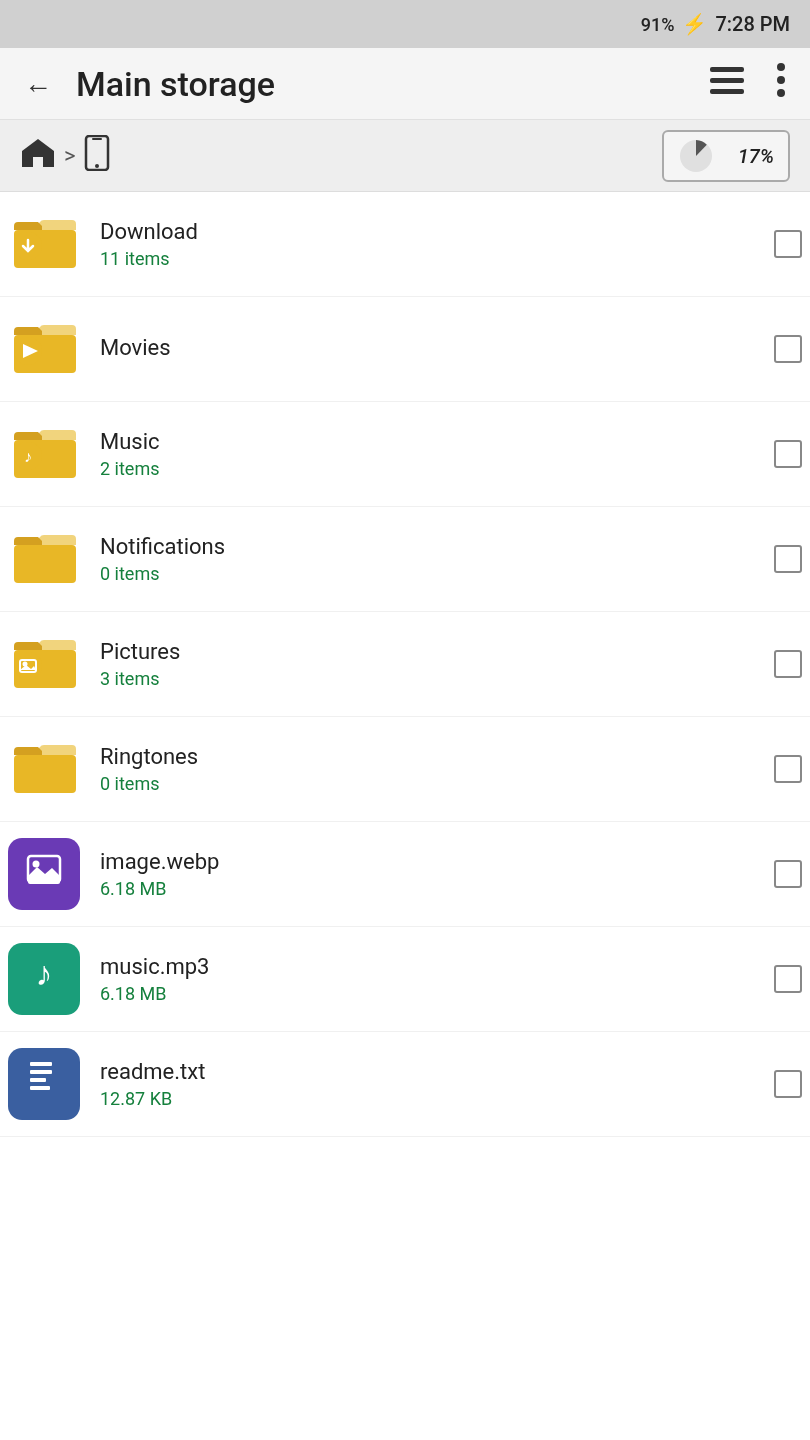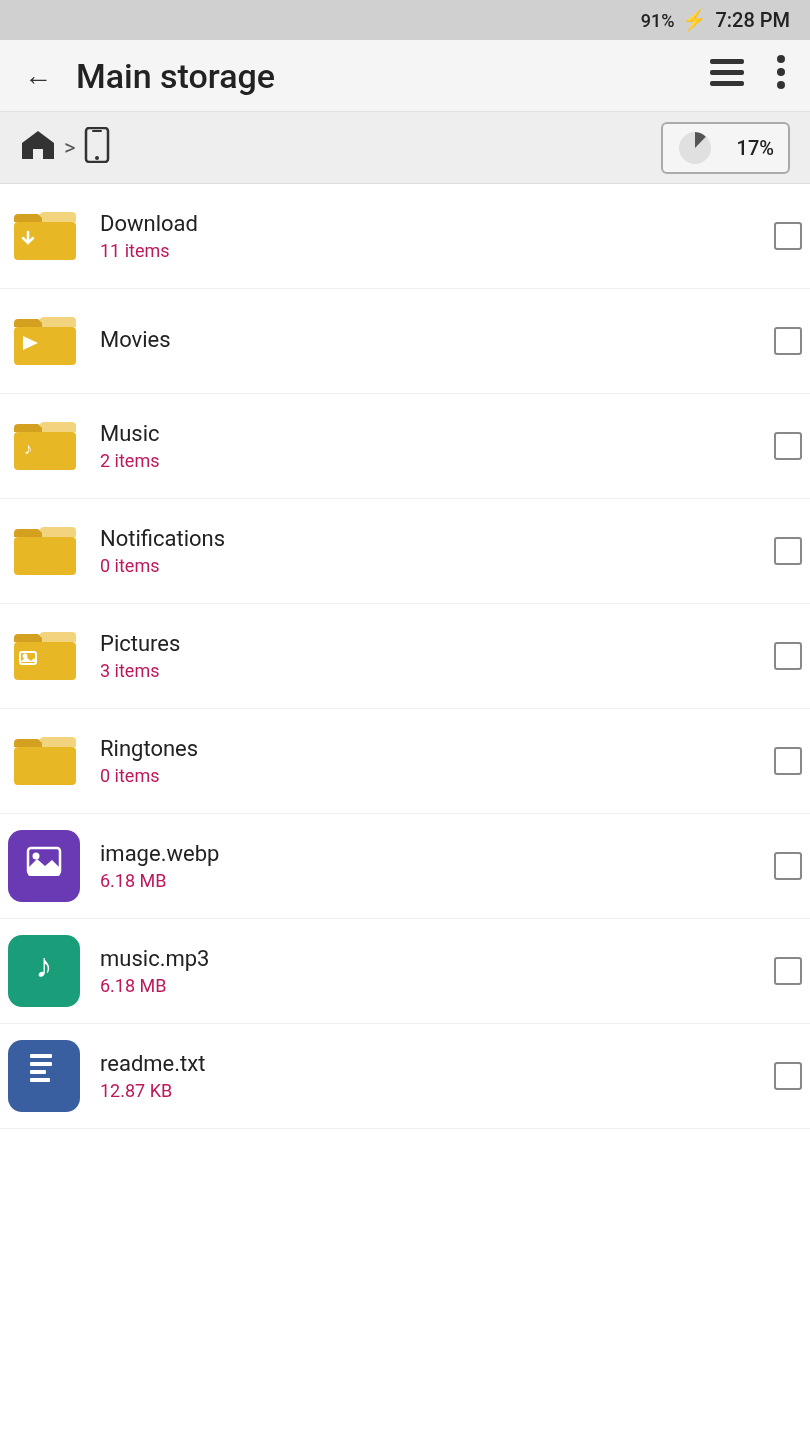--- a/index.html
+++ b/index.html
@@ -7,21 +7,21 @@
       width: 810px;
       min-height: 1440px;
       font-family: 'Roboto', Arial, sans-serif;
       background: #fff;
       overflow-x: hidden;
     }
 
     
     .status-bar {
       background: #d0d0d0;
-      height: 40px;
+      height: 48px;
       display: flex;
       align-items: center;
       justify-content: flex-end;
       padding: 0 20px;
       gap: 8px;
     }
     .status-bar-right {
       display: flex;
       align-items: center;
       gap: 8px;
@@ -105,20 +105,21 @@
     }
     .storage-badge {
       display: flex;
       align-items: center;
       gap: 24px;
       border: 2px solid #aaa;
       border-radius: 6px;
       padding: 6px 14px;
       background: #f5f5f5;
       cursor: pointer;
+      font-style: italic;
     }
     .storage-pie {
       width: 36px;
       height: 36px;
     }
     .storage-percent {
       font-size: 20px;
       font-weight: 500;
       color: #222;
     }
@@ -173,21 +174,21 @@
       flex: 1;
     }
     .file-name {
       font-size: 22px;
       font-weight: 400;
       color: #222;
       margin-bottom: 4px;
     }
     .file-meta {
       font-size: 18px;
-      color: #be185d;
+      color: #15803d;
     }
     .file-checkbox {
       width: 28px;
       height: 28px;
       border: 2px solid #888;
       border-radius: 3px;
       background: transparent;
       flex-shrink: 0;
       cursor: pointer;
     }

